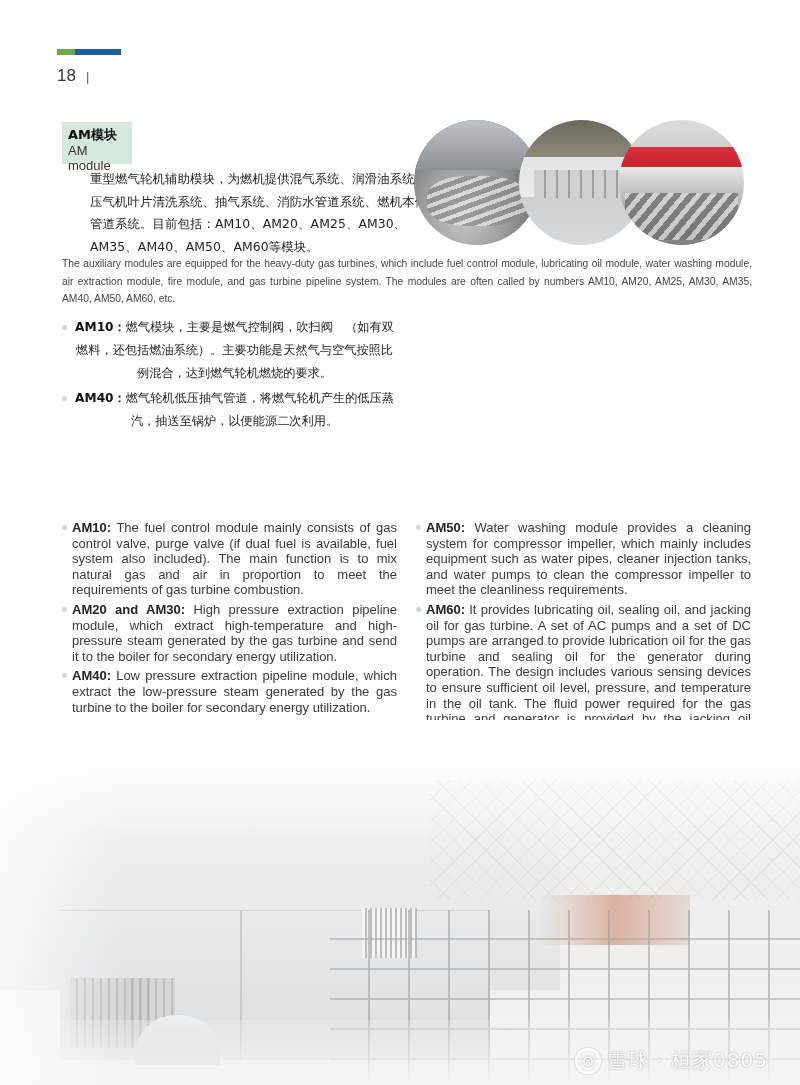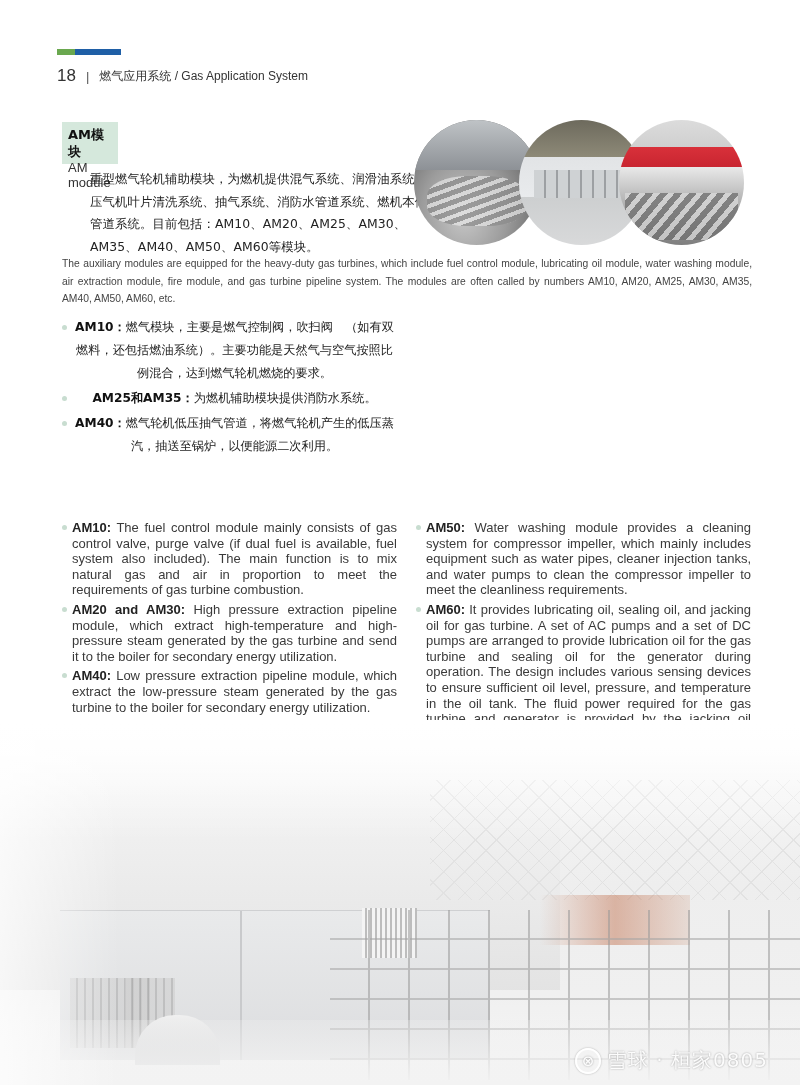--- a/index.html
+++ b/index.html
@@ -8,21 +8,21 @@
 
   .topbar { position: absolute; left: 57px; top: 49px; height: 6px; width: 64px; display: flex; }
   .topbar .green { width: 18px; background: #6aa84f; }
   .topbar .blue { flex: 1; background: #1f5fa6; }
 
   .header { position: absolute; left: 57px; top: 66px; display: flex; align-items: center; font-family: "Liberation Sans", sans-serif; color: #333; justify-content: center; }
   .header .page-num { font-size: 17px; }
   .header .sep { font-size: 13px; margin: 0 10px; color: #555; }
   .header .title { font-size: 12px; }
 
-  .section-tag { position: absolute; left: 62px; top: 122px; width: 56px; height: 42px; background: #d5e8dc; padding: 4px 6px; }
+  .section-tag { position: absolute; left: 62px; top: 122px; width: 70px; height: 42px; background: #d5e8dc; padding: 4px 6px; }
   .section-tag .cn { font-size: 13px; font-weight: bold; color: #111; line-height: 17px; }
   .section-tag .en { font-size: 13px; color: #333; line-height: 15px; font-family: "Liberation Sans", sans-serif; }
 
   .intro-cn { position: absolute; left: 62px; top: 168px; width: 342px; font-size: 12.4px; line-height: 22.5px; color: #222; letter-spacing: 0.1px; margin-left: 28px; }
 
   .photos { position: absolute; left: 414px; top: 120px; width: 330px; height: 125px; }
   .circle { position: absolute; top: 0; width: 125px; height: 125px; border-radius: 50%; overflow: hidden; }
   .circle.c1 { left: 0; background:
       radial-gradient(ellipse at 40% 75%, #c9c9c9 0%, #9c9c9c 40%, #6f6f6f 70%, #555 100%); }
   .circle.c1::before { content:""; position:absolute; left:0; top:0; width:100%; height:40%; background: linear-gradient(180deg,#bfc3c6,#8d9196); }
@@ -77,21 +77,20 @@
 <body>
 
 <div class="topbar">
   <div class="green"></div>
   <div class="blue"></div>
 </div>
 
 <div class="header">
   <span class="page-num">18</span>
   <span class="sep">|</span>
-  <span class="title">燃气应用系统 / Gas Application System</span>
 </div>
 
 <div class="section-tag">
   <div class="cn">AM模块</div>
   <div class="en">AM module</div>
 </div>
 
 <p class="intro-cn">重型燃气轮机辅助模块，为燃机提供混气系统、润滑油系统、压气机叶片清洗系统、抽气系统、消防水管道系统、燃机本体管道系统。目前包括：AM10、AM20、AM25、AM30、AM35、AM40、AM50、AM60等模块。</p>
 
 <div class="photos">
@@ -99,24 +98,20 @@
   <div class="circle c2" title="auxiliary module enclosure in hall"></div>
   <div class="circle c3" title="turbine hall with red crane"></div>
 </div>
 
 <p class="intro-en">The auxiliary modules are equipped for the heavy-duty gas turbines, which include fuel control module, lubricating oil module, water washing module, air extraction module, fire module, and gas turbine pipeline system. The modules are often called by numbers AM10, AM20, AM25, AM30, AM35, AM40, AM50, AM60, etc.</p>
 
 <div class="col left-cn">
   <div class="item cn-item">
     <span class="dot"></span>
     <span class="lbl">AM10：</span><span>燃气模块，主要是燃气控制阀，吹扫阀　（如有双燃料，还包括燃油系统）。主要功能是天然气与空气按照比例混合，达到燃气轮机燃烧的要求。</span>
-  </div>
-  <div class="item cn-item">
-    <span class="dot"></span>
-    <span class="lbl">AM25和AM35：</span><span>为燃机辅助模块提供消防水系统。</span>
   </div>
   <div class="item cn-item">
     <span class="dot"></span>
     <span class="lbl">AM40：</span><span>燃气轮机低压抽气管道，将燃气轮机产生的低压蒸汽，抽送至锅炉，以便能源二次利用。</span>
   </div>
 </div>
 
 <div class="col right-cn">
 </div>
 

